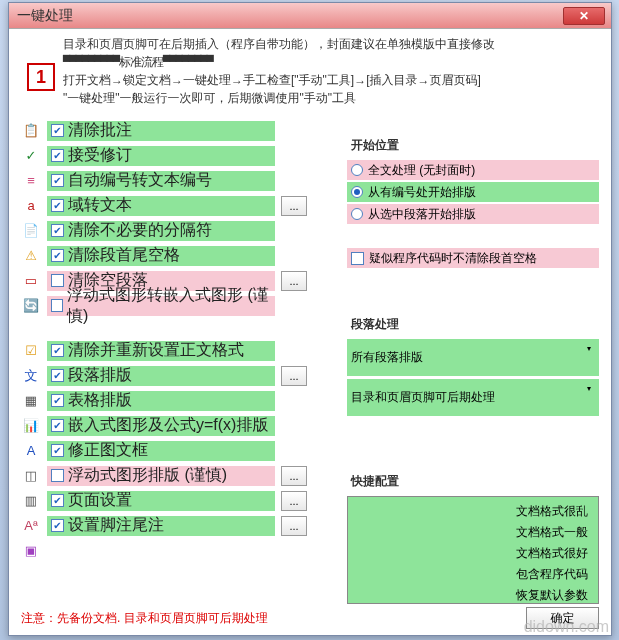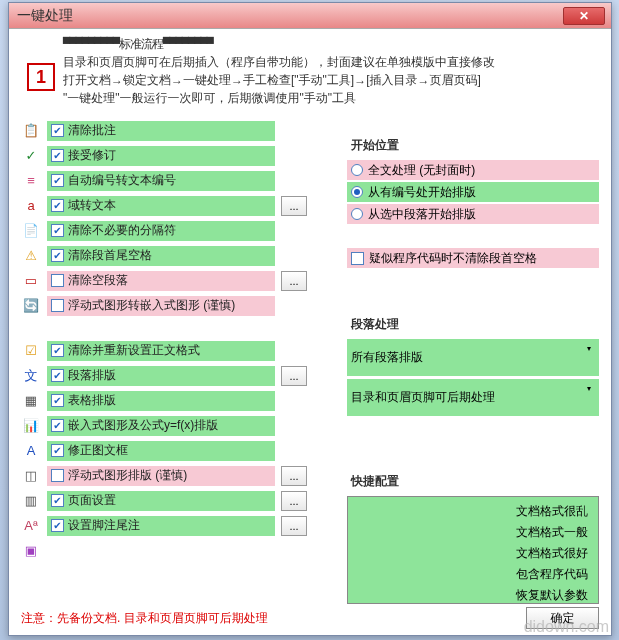--- a/index.html
+++ b/index.html
@@ -89,21 +89,21 @@
   .pink { background: #f7c9d4; }
   .cb {
     width: 13px; height: 13px;
     border: 1px solid #5080c0;
     background: #fff;
     display: flex; align-items: center; justify-content: center;
     font-size: 10px; color: #2060c0;
     cursor: pointer;
   }
   .cb.checked::after { content: "✔"; }
-  .cb-label { font-size: 12px; color: #222; }
+  .cb-label { font-size: 16px; color: #222; }
   .dots-btn {
     width: 26px; height: 20px;
     border: 1px solid #999;
     background: linear-gradient(180deg, #fff 0%, #e8e8e8 100%);
     display: flex; align-items: center; justify-content: center;
     font-size: 11px; cursor: pointer;
   }
   .gap-row { height: 20px; }
   .section-title {
     font-size: 12px;
@@ -187,22 +187,22 @@
 
   <div class="titlebar">
     <span class="title">一键处理</span>
     <div class="close-btn">
       <span>✕</span>
     </div>
   </div>
 
   <div class="header-text">
     <div class="header-icon">1</div>
+    <span class="header-line">目录和页眉页脚可在后期插入（程序自带功能），封面建议在单独模版中直接修改</span>
     <span class="header-line dashes">▀▀▀▀▀▀▀▀▀标准流程▀▀▀▀▀▀▀▀</span>
-    <span class="header-line">目录和页眉页脚可在后期插入（程序自带功能），封面建议在单独模版中直接修改</span>
     <span class="header-line">打开文档→锁定文档→一键处理→手工检查["手动"工具]→[插入目录→页眉页码]</span>
     <span class="header-line">"一键处理"一般运行一次即可，后期微调使用"手动"工具</span>
   </div>
 
   <div class="content">
     <div class="left-pane" id="left-pane">
         <div class="row">
           <div class="row-icon" style="color: rgb(208, 128, 48);">📋</div>
           <div class="cb-wrap green">
             <span class="cb checked"></span>

